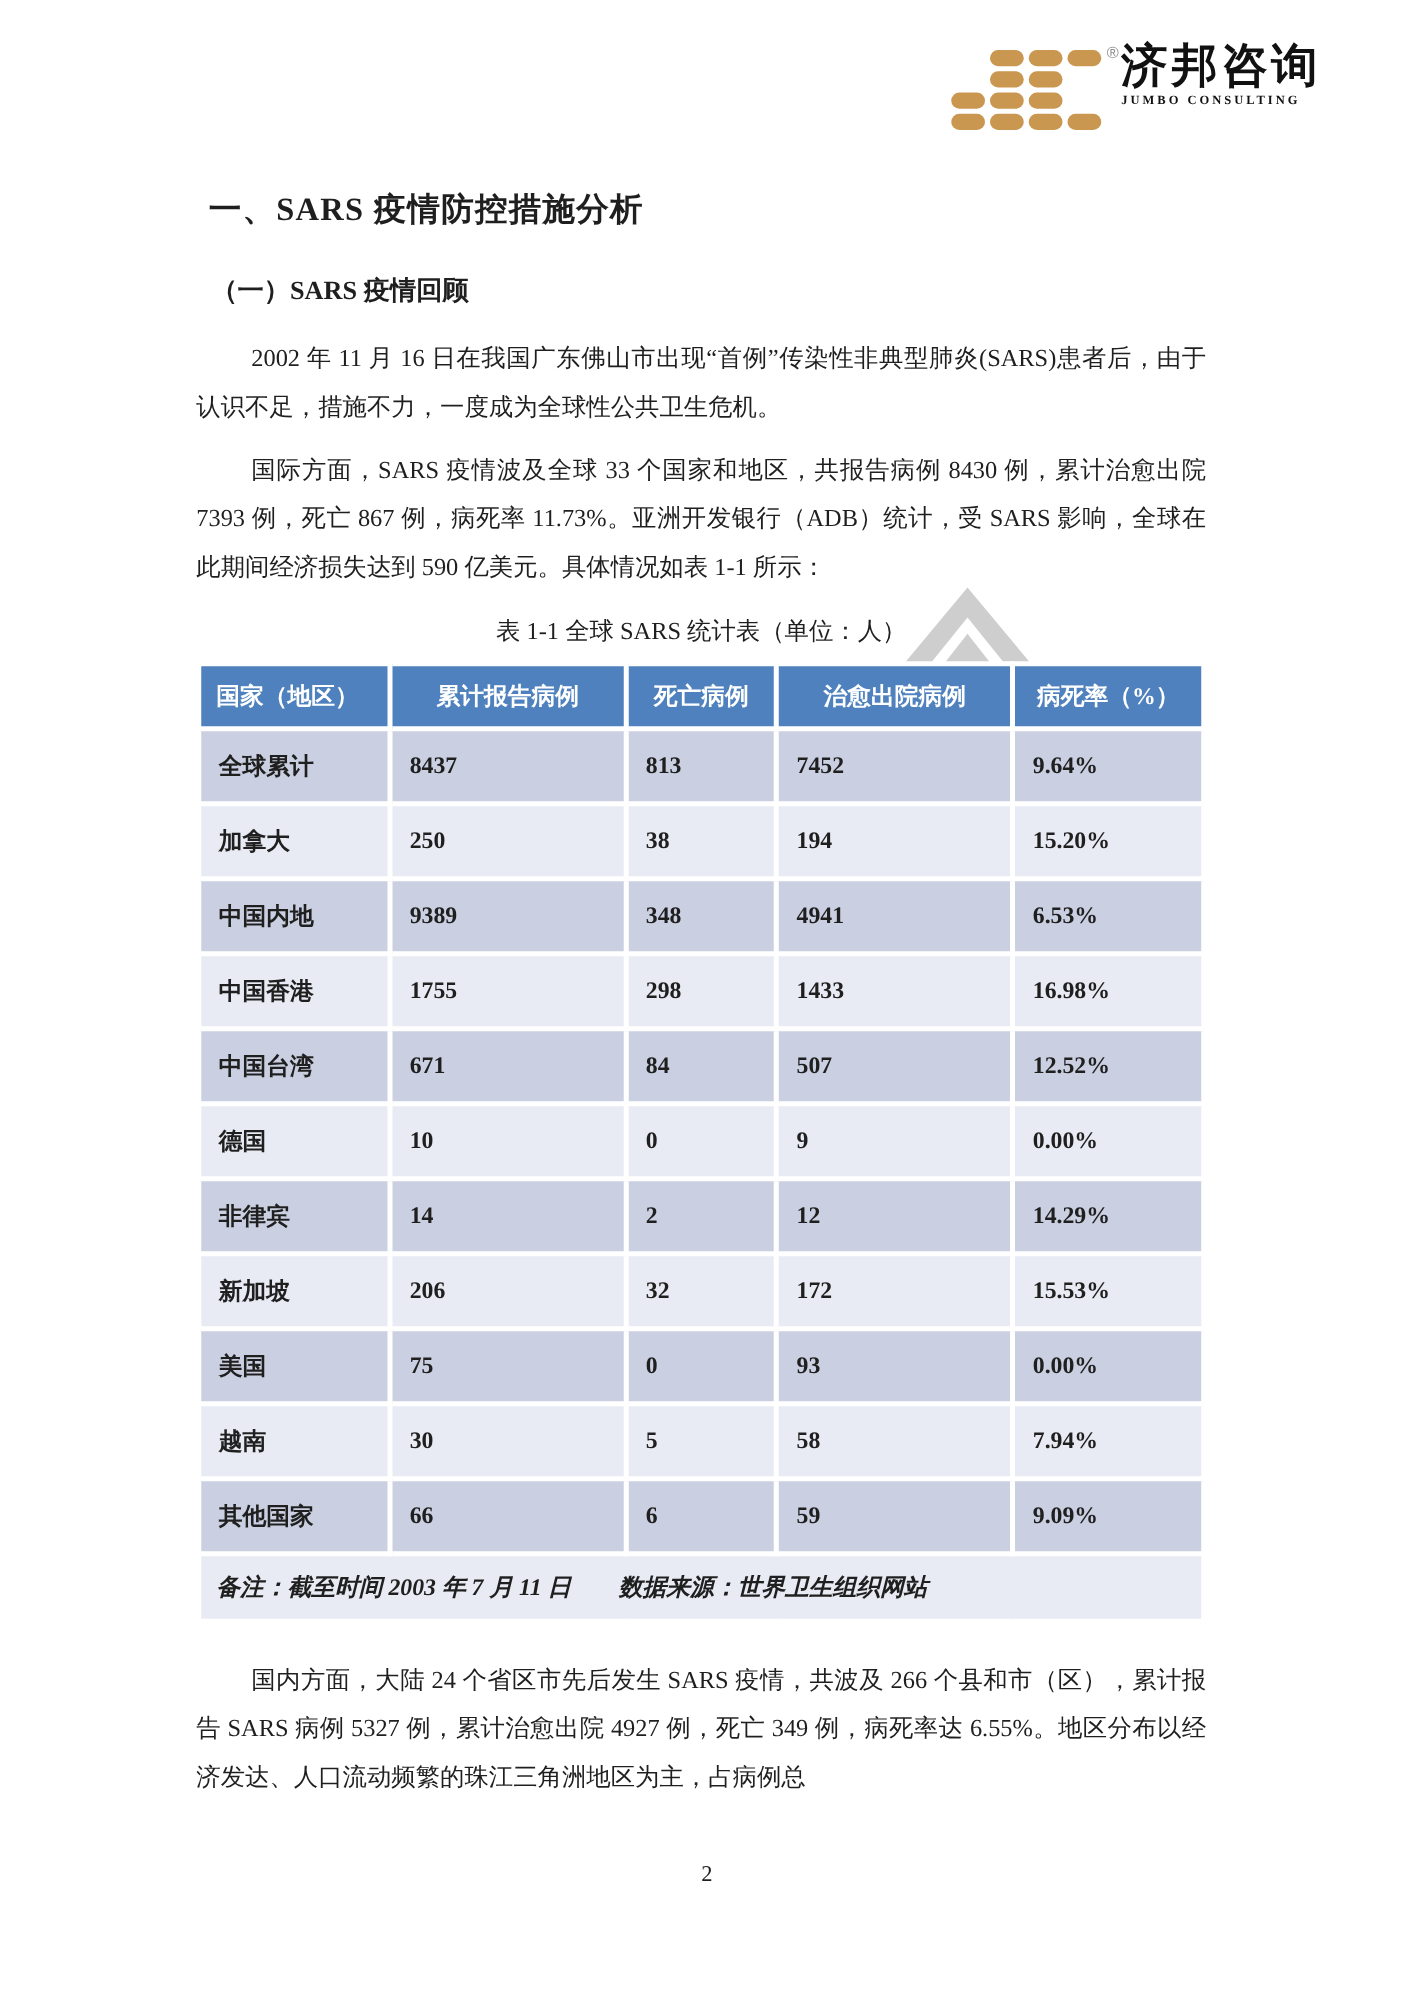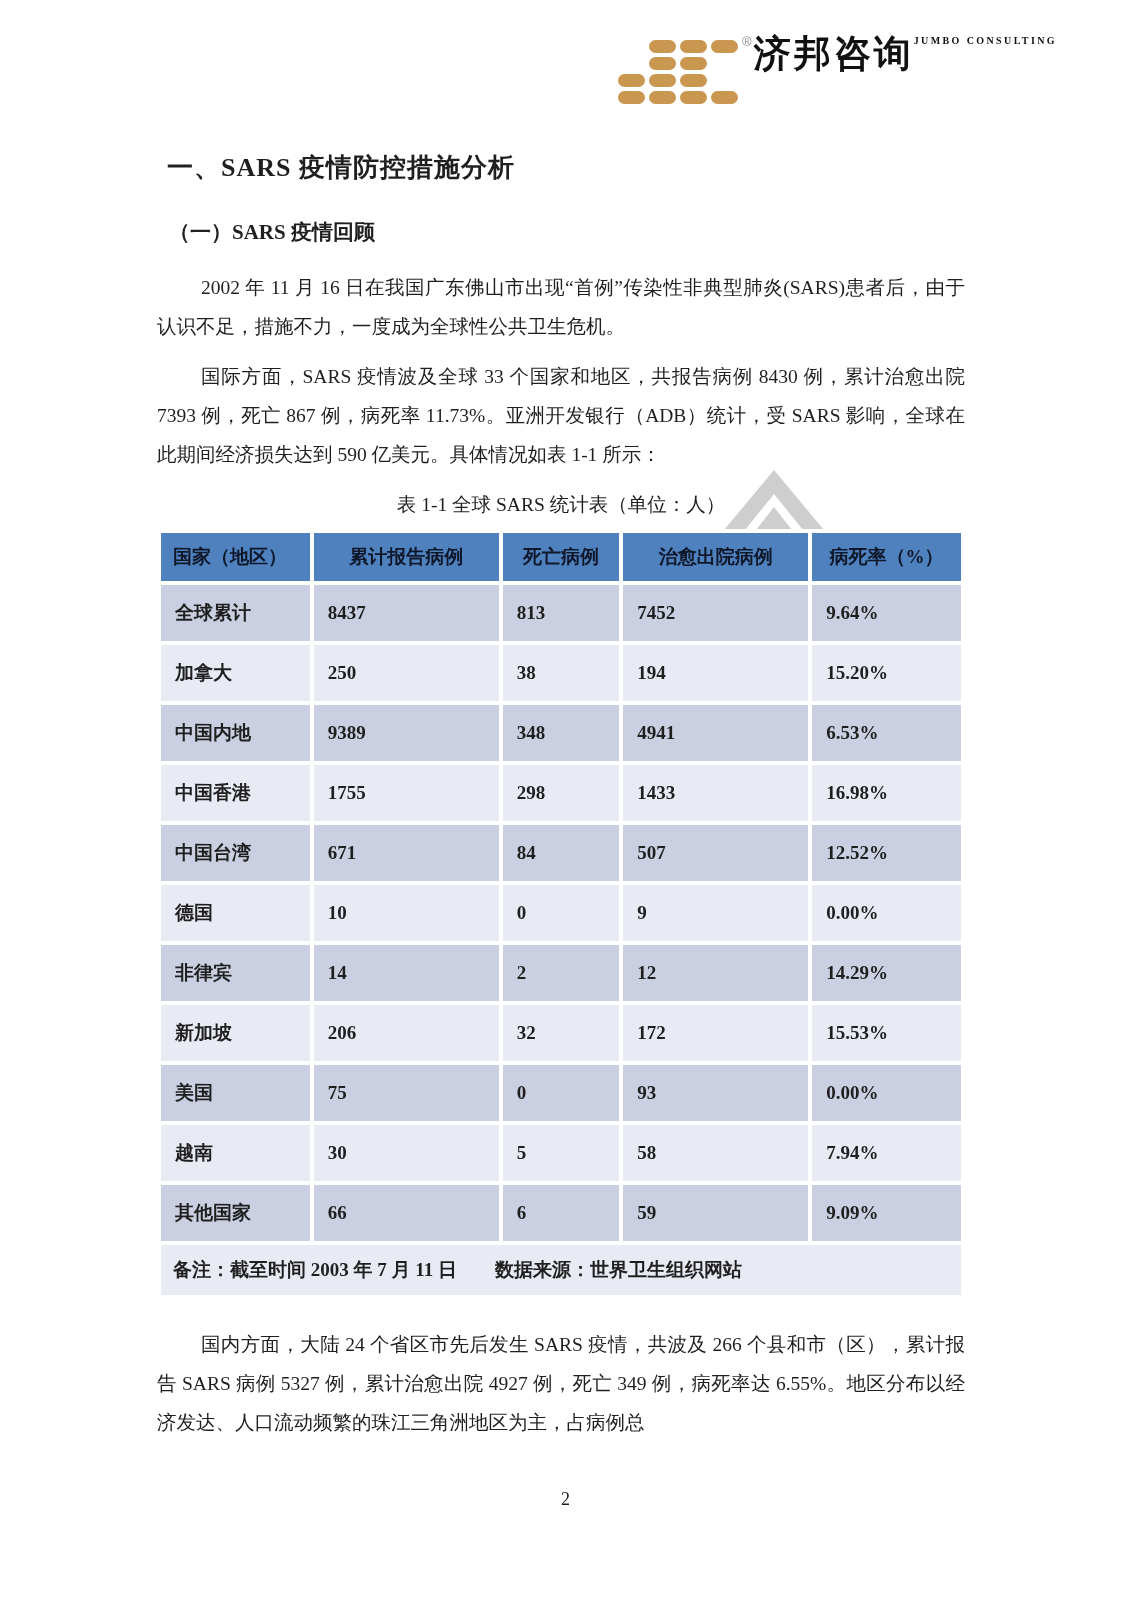--- a/index.html
+++ b/index.html
@@ -27,21 +27,21 @@
     gap: 4px 4px;
     margin-top: 6px;
   }
   .pill { border-radius: 7px; background: var(--logo_gold, #C9974F); }
   .pill.empty { background: transparent; }
   .logo-reg {
     font-size: 13px; color: #8a8a8a;
     margin: 0 2px 0 4px;
     font-family: "Liberation Sans", sans-serif;
   }
-  .logo-text { display: flex; flex-direction: row; align-items: flex-start; }
+  .logo-text { display: flex; flex-direction: column; align-items: flex-start; }
   .logo-cn {
     font-size: 37px; font-weight: bold; letter-spacing: 3px;
     line-height: 40px; color: #111;
   }
   .logo-en {
     font-size: 10px; font-weight: bold; letter-spacing: 2.4px;
     color: #111; margin-top: 1px;
   }
 
   
@@ -85,35 +85,36 @@
     table-layout: fixed;
     font-size: 19px;
   }
   table.stats th, table.stats td {
     border: 4px solid #ffffff;
     padding: 0 14px;
     vertical-align: middle;
   }
   table.stats th {
     background: var(--header_bg, #4E81BD);
-    color: #0f172a;
+    color: #ffffff;
     font-weight: bold;
     height: 52px;
     text-align: center;
   }
   table.stats th.c-name { text-align: left; padding-left: 12px; }
   table.stats td { height: 60px; }
   tr.row-dark td { background: var(--row_dark, #CAD0E1); }
   tr.row-light td { background: var(--row_light, #E9EBF4); }
   td.c-name { text-align: left; font-weight: bold; padding-left: 12px; }
   td.c-num { text-align: left; padding-right: 16px; font-weight: bold; }
   tr.note-row td {
     background: var(--row_light, #E9EBF4);
     height: 54px; font-weight: bold; text-align: left;
     padding-left: 12px;
+    font-style: italic;
   }
   .note-gap { display: inline-block; width: 38px; }
 
   
   .page-num {
     position: absolute;
     bottom: 90px; left: 0;
     width: 100%;
     text-align: center;
     font-size: 18px;

